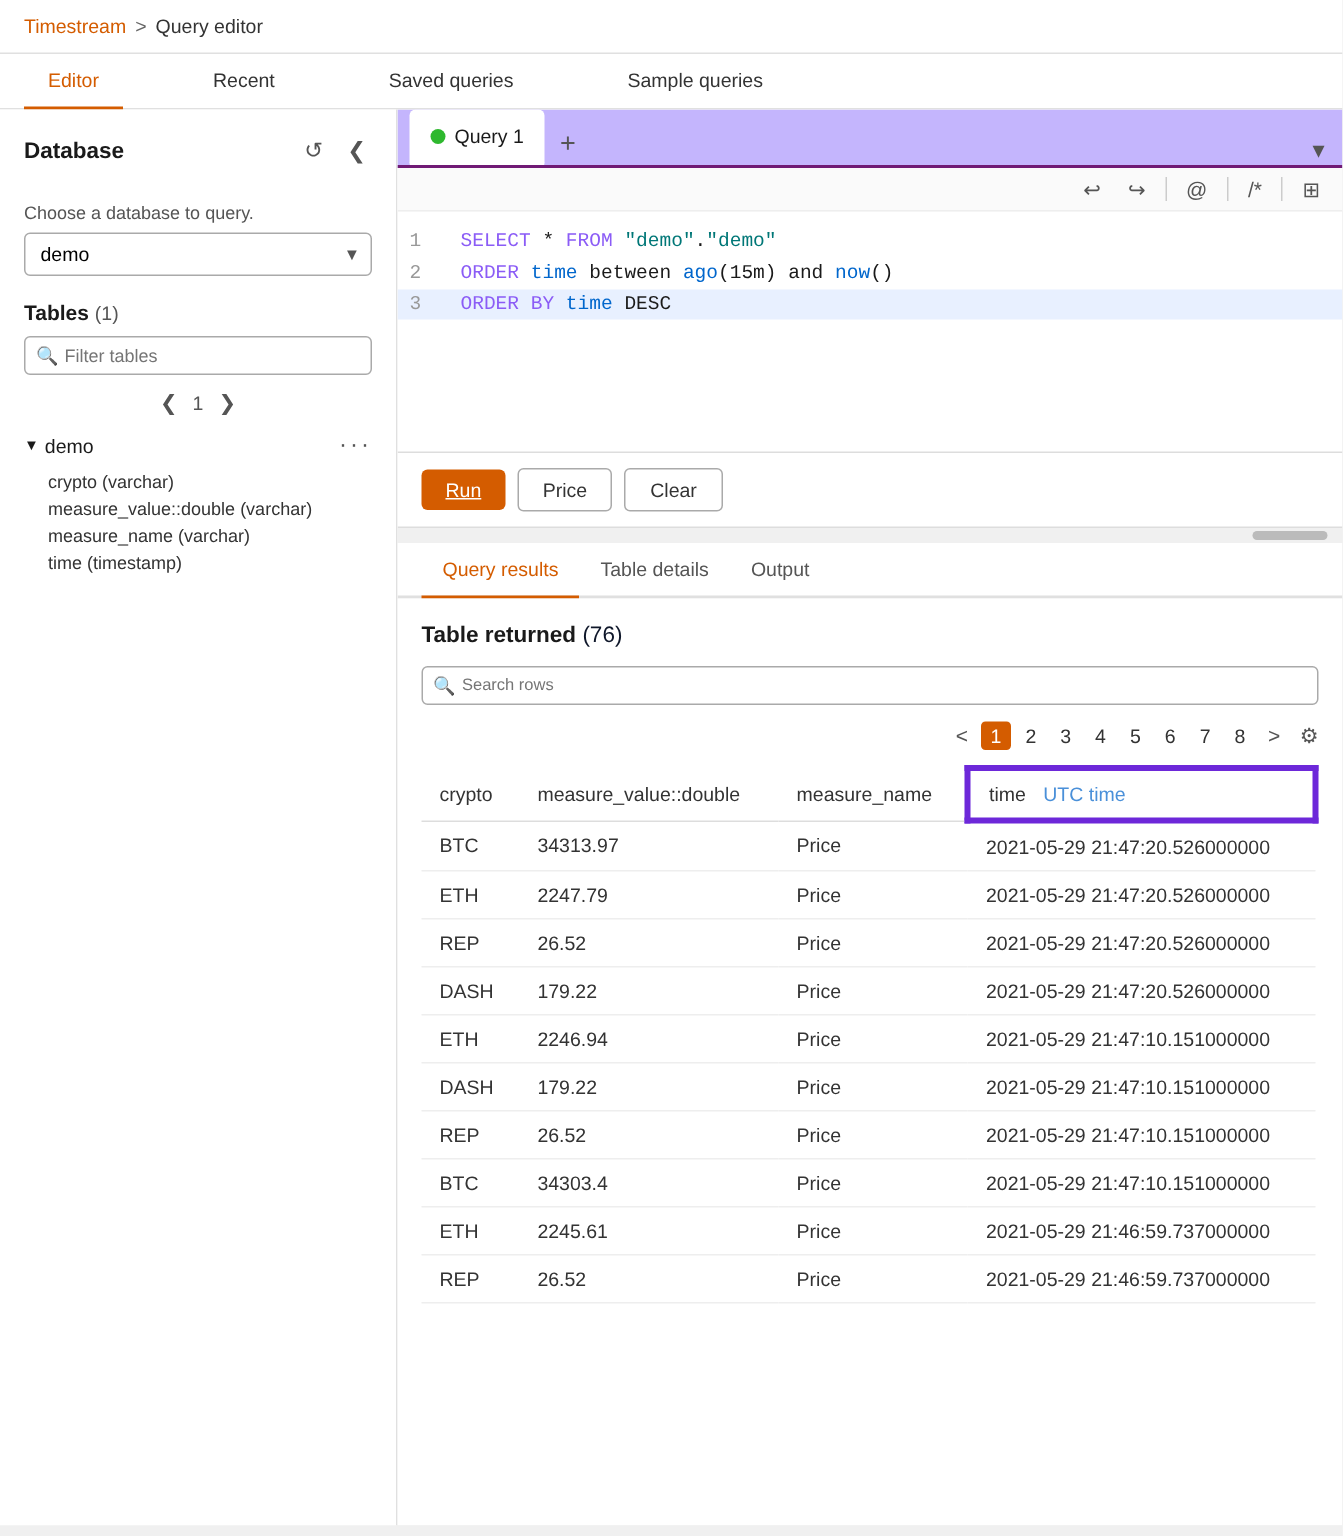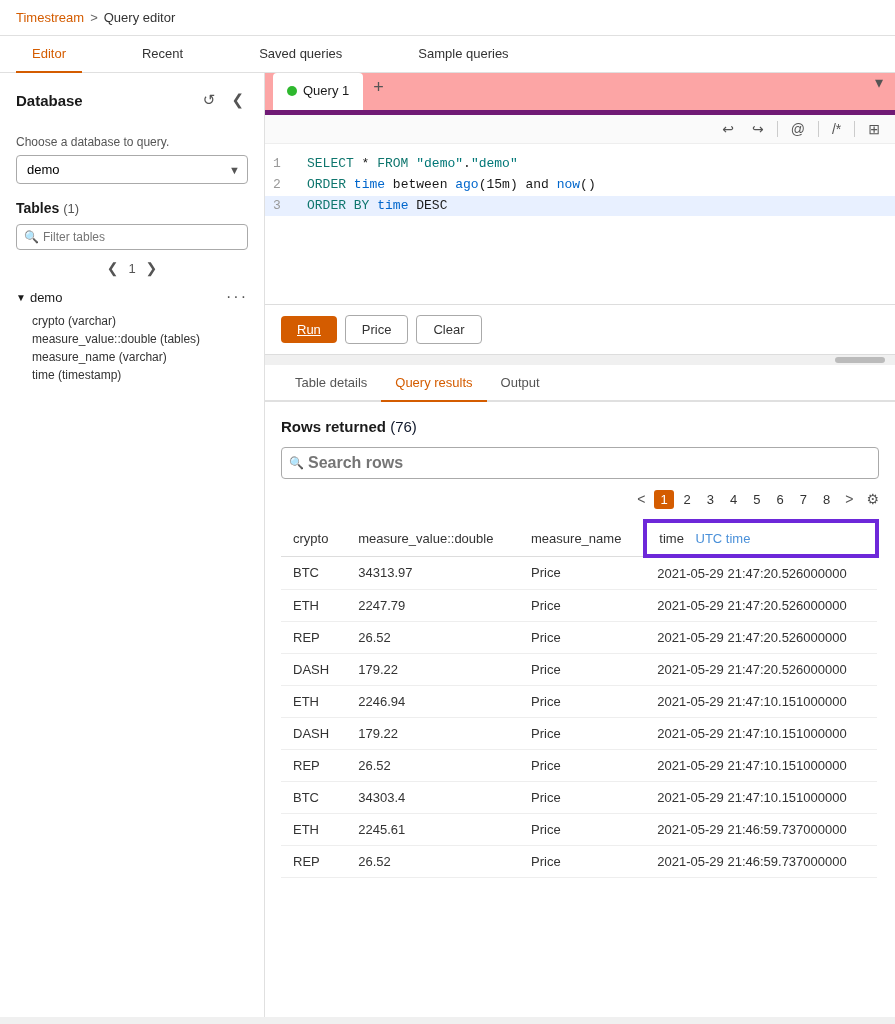--- a/index.html
+++ b/index.html
@@ -197,23 +197,23 @@
       flex: 1;
       display: flex;
       flex-direction: column;
       background: #f4f4f4;
       overflow: hidden;
     }
 
     
     .query-tabs-bar {
       display: flex;
-      align-items: flex-start;
-      background: #fca5a5;
-      border-bottom: 5px solid #701a75;
+      align-items: flex-end;
+      background: #c4b5fd;
+      border-bottom: 2px solid #701a75;
       padding: 0 8px;
     }
     .query-tab {
       display: flex;
       align-items: center;
       gap: 6px;
       padding: 10px 14px;
       cursor: pointer;
       border-bottom: 2px solid transparent;
       font-size: 13px;
@@ -292,21 +292,21 @@
     }
     .code-line.highlighted {
       background: #e8f0ff;
     }
     .line-num {
       color: #999;
       min-width: 24px;
       user-select: none;
       margin-right: 10px;
     }
-    .kw-orange { color: #0f766e; }
+    .kw-orange { color: #8b5cf6; }
     .kw-blue { color: #0066cc; }
     .str-teal { color: #007777; }
 
     
     .action-buttons {
       display: flex;
       align-items: center;
       gap: 8px;
       padding: 10px 16px;
       background: #fff;
@@ -396,22 +396,21 @@
       top: 50%;
       transform: translateY(-50%);
       color: #888;
       font-size: 12px;
     }
     .search-rows-input {
       width: 100%;
       padding: 6px 6px 6px 26px;
       border: 1px solid #aaa;
       border-radius: 4px;
-      font-size: 16px;
-      font-weight: bold;
+      font-size: 11px;
     }
     .results-pagination {
       display: flex;
       align-items: center;
       justify-content: flex-end;
       gap: 4px;
       margin-bottom: 10px;
       font-size: 13px;
       color: #333;
     }
@@ -523,21 +522,21 @@
     <div class="table-tree">
       <div class="tree-db-row">
         <div class="tree-db-name">
           <span class="tree-arrow">▼</span>
           <span>demo</span>
         </div>
         <button class="tree-more">···</button>
       </div>
       <div class="tree-fields">
         <div class="tree-field">crypto (varchar)</div>
-        <div class="tree-field">measure_value::double (tables)</div>
+        <div class="tree-field">measure_value::double (varchar)</div>
         <div class="tree-field">measure_name (varchar)</div>
         <div class="tree-field">time (timestamp)</div>
       </div>
     </div>
   </div>
 
   <div class="main-content">
 
     <div class="query-tabs-bar">
       <div class="query-tab active">
@@ -582,28 +581,28 @@
       <button class="btn-run">Run</button>
       <button class="btn-outline">Price</button>
       <button class="btn-outline">Clear</button>
     </div>
 
     <div class="h-scroll-stub">
       <div class="scroll-thumb"></div>
     </div>
 
     <div class="results-tabs">
+      <div class="results-tab active">Query results</div>
       <div class="results-tab">Table details</div>
-      <div class="results-tab active">Query results</div>
       <div class="results-tab">Output</div>
     </div>
 
     <div class="results-content">
       <div class="rows-header">
-        <span>Rows returned</span>
+        <span>Table returned</span>
         <span class="rows-count">(76)</span>
       </div>
 
       <div class="search-rows-wrapper">
         <span class="search-rows-icon">🔍</span>
         <input class="search-rows-input" type="text" placeholder="Search rows" style="">
       </div>
 
       <div class="results-pagination">
         <button class="pg-btn">&lt;</button>

